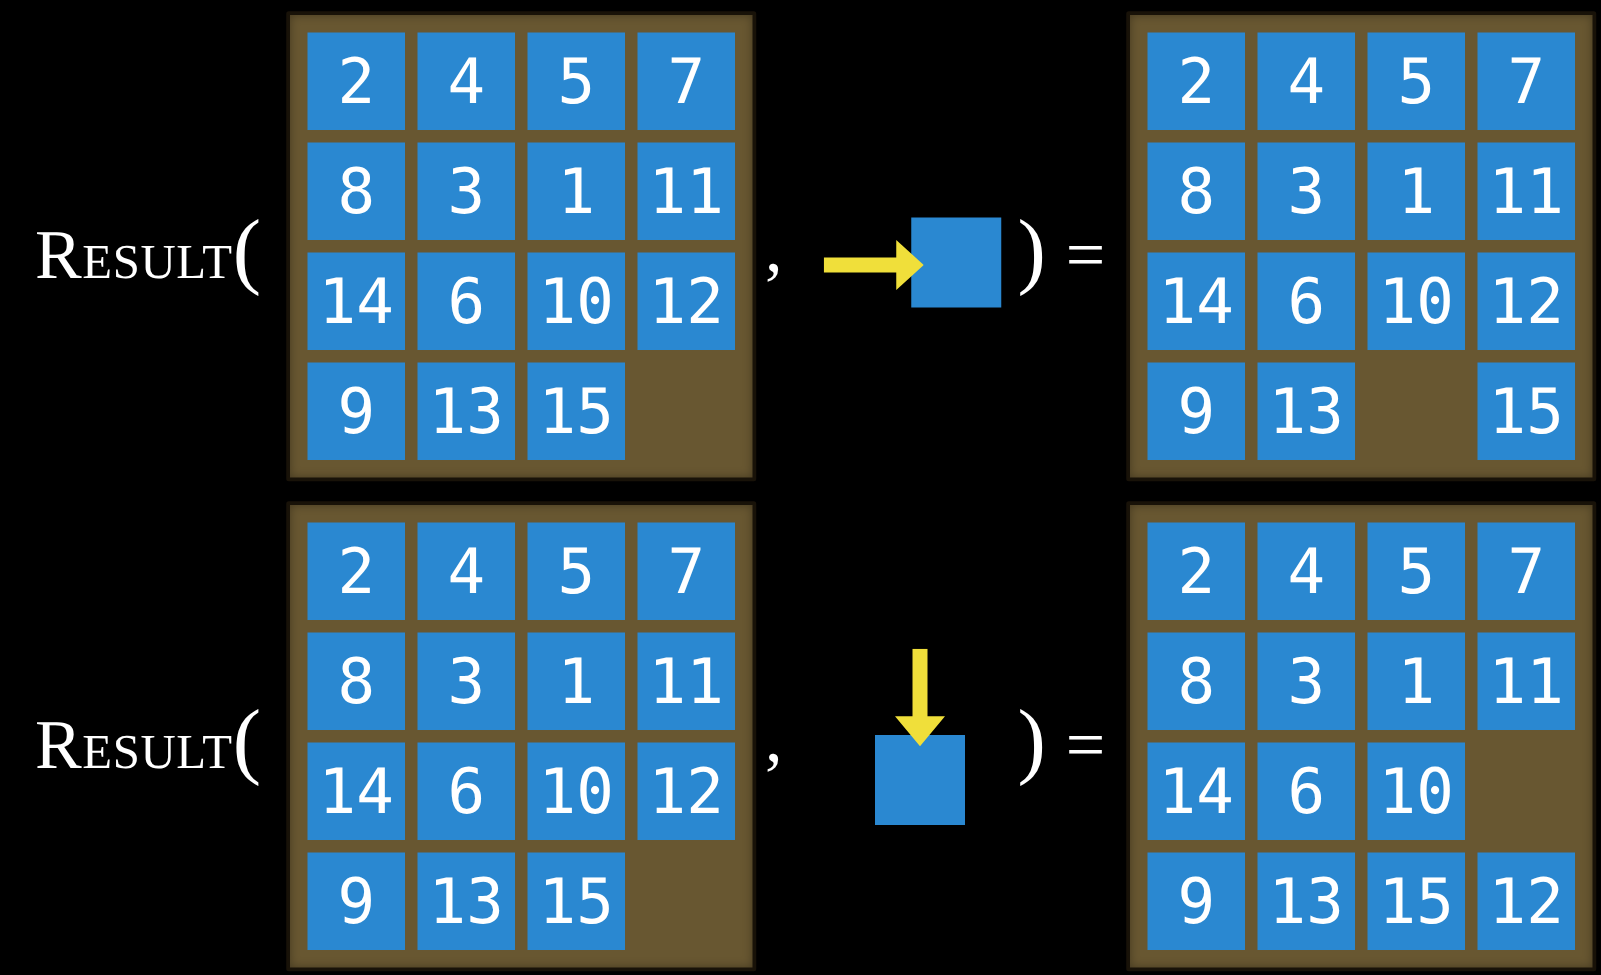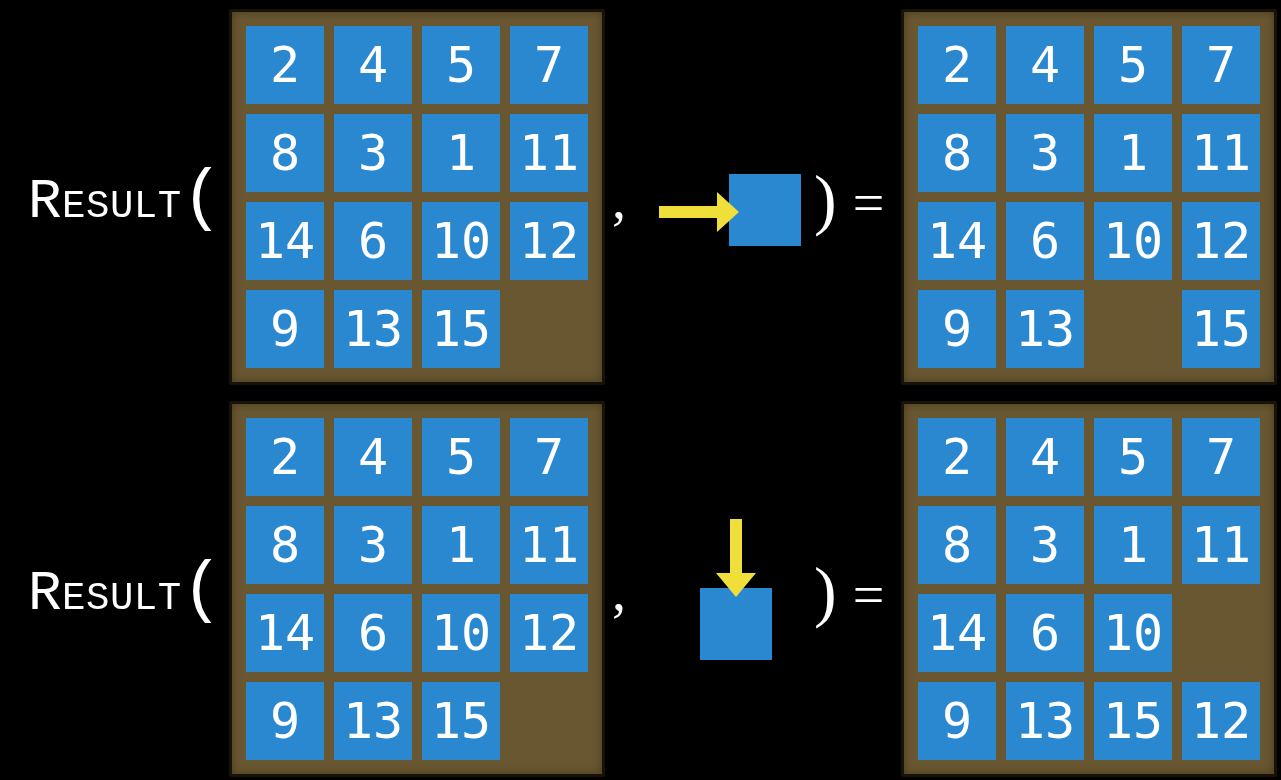--- a/index.html
+++ b/index.html
@@ -17,21 +17,21 @@
   #row-1 { top:392px; }
 
   
   .fn-label, .comma, .close-eq {
     position:absolute;
     color:#fff;
     font-size:56px;
     line-height:64px;
     white-space:nowrap;
   }
-  .fn-label { left:28px; top:167px; font-variant:small-caps; letter-spacing:0.5px;font-family:Liberation Mono, monospace; }
+  .fn-label { left:28px; top:167px; font-variant:small-caps; letter-spacing:0.5px; }
   .paren { font-size:68px; font-variant:normal; }
   .comma { left:612px; top:167px; }
   .close-eq { left:814px; top:167px; }
   .equals { font-size:56px; margin-left:16px; }
 
   
   .board {
     position:absolute;
     width:376px; height:376px;
     box-sizing:border-box;

